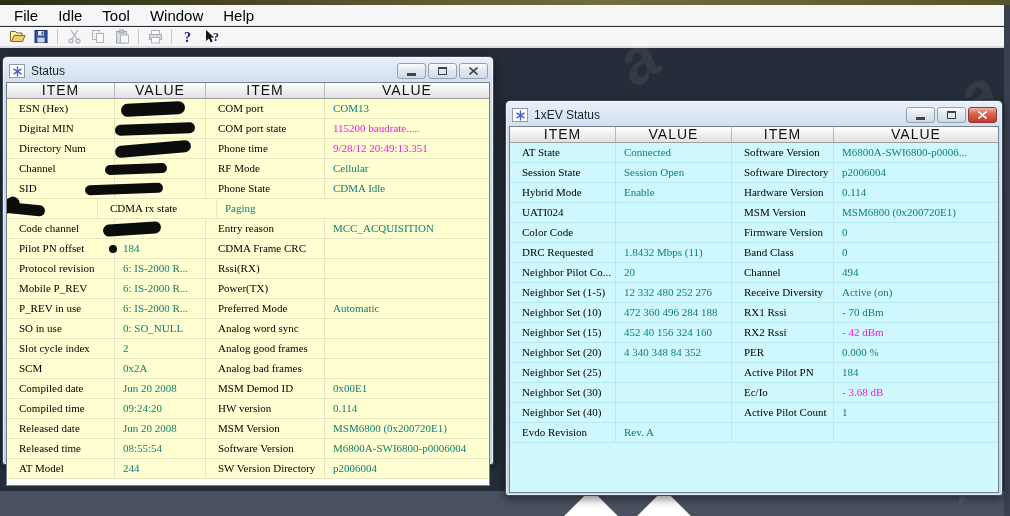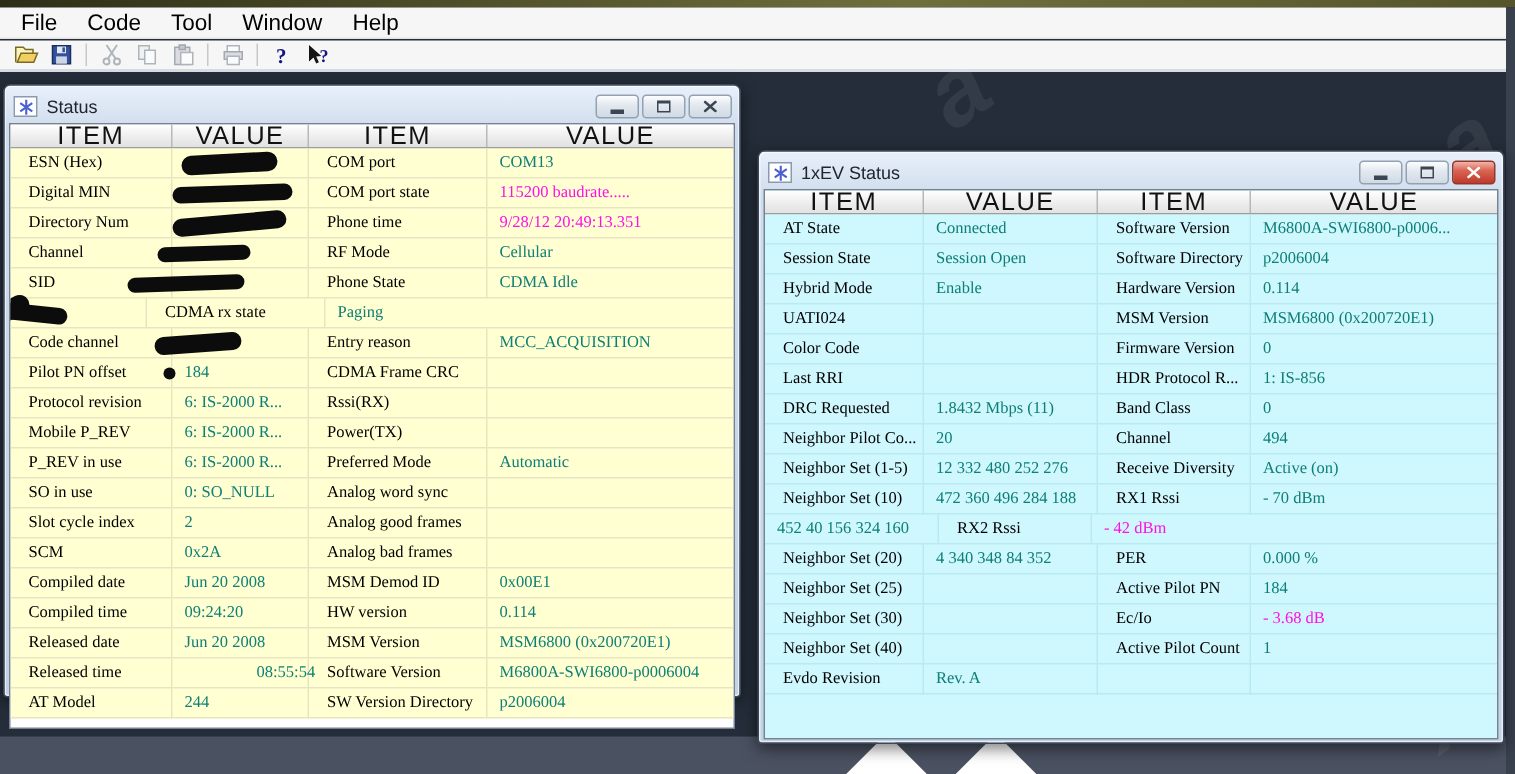--- a/index.html
+++ b/index.html
@@ -39,21 +39,21 @@
              background:linear-gradient(#fcfdfe,#e2e8ef 45%,#d0dae5);
              display:flex; align-items:center; justify-content:center; }
   .cap-btn.close-red { background:linear-gradient(#f3b4a9,#da6553 40%,#c1392b);
                        border-color:#8c3a30; }
   .glyph-min { width:9px; height:3px; background:#3c4document3; background:#3c4653; margin-top:6px; }
   .glyph-max { width:9px; height:8px; border:1px solid #3c4653; border-top:2px solid #3c4653; }
   
   .table-wrap { border:1px solid #76828f; background:#fff; overflow:hidden; }
   .ghead { display:flex; height:16px; background:linear-gradient(#ffffff,#e9e9e9 70%,#e2e2e2);
            border-bottom:1px solid #9d9d9d; }
-  .hcell { font-size:17px; color:#111; text-align:center; line-height:15px;
+  .hcell { font-size:14px; color:#111; text-align:center; line-height:15px;
            border-right:1px solid #b8b8b8; letter-spacing:1px; }
   .row { display:flex; height:20px;font-family:Liberation Serif, serif; }
   .cell { position:relative; font-size:11px; line-height:19px; white-space:nowrap;
           border-bottom:1px solid var(--line); border-right:1px solid var(--line);
           overflow:visible; }
   .cell.item { padding-left:12px; color:#000; }
   .cell.val { padding-left:8px; }
   .blob { position:absolute; top:50%; background:#0c0c0c; border-radius:8px; display:block; }
   .status-table { --line:#e7e5bf; }
   .status-table .row { background:#ffffd2; }
@@ -69,21 +69,21 @@
   .evdo-win .table-wrap { height:367px; }
 </style>
 </head>
 <body>
 
 <div class="screen">
   <div class="top-strip"></div>
 
   <div class="menubar">
     <span class="menu-item">File</span>
-    <span class="menu-item">Code</span>
+    <span class="menu-item">Idle</span>
     <span class="menu-item">Tool</span>
     <span class="menu-item">Window</span>
     <span class="menu-item">Help</span>
   </div>
 
   <div class="toolbar">
     <span class="tbtn">
       <svg width="17" height="15" viewBox="0 0 17 15">
         <path d="M1.5 12.5 V2.5 H6.5 L8 4 H13 V6.5" fill="#fdf3bd" stroke="#7c6a20"></path>
         <path d="M2.5 12.5 L5 6.5 H16 L13.5 12.5 Z" fill="#f2cf62" stroke="#7c6a20"></path>
@@ -279,21 +279,21 @@
           <div class="cell c3 val"><span style="color: rgb(13, 127, 118);">0.114</span></div>
         </div>
         <div class="row">
           <div class="cell c0 item"><span>Released date</span></div>
           <div class="cell c1 val"><span style="color: rgb(13, 127, 118);">Jun 20 2008</span></div>
           <div class="cell c2 item"><span>MSM Version</span></div>
           <div class="cell c3 val"><span style="color: rgb(13, 127, 118);">MSM6800 (0x200720E1)</span></div>
         </div>
         <div class="row">
           <div class="cell c0 item"><span>Released time</span></div>
-          <div class="cell c1 val"><span style="color: rgb(13, 127, 118); margin-left: 48px;">08:55:54</span></div>
+          <div class="cell c1 val"><span style="color: rgb(13, 127, 118);">08:55:54</span></div>
           <div class="cell c2 item"><span>Software Version</span></div>
           <div class="cell c3 val"><span style="color: rgb(13, 127, 118);">M6800A-SWI6800-p0006004</span></div>
         </div>
         <div class="row">
           <div class="cell c0 item"><span>AT Model</span></div>
           <div class="cell c1 val"><span style="color: rgb(13, 127, 118);">244</span></div>
           <div class="cell c2 item"><span>SW Version Directory</span></div>
           <div class="cell c3 val"><span style="color: rgb(13, 127, 118);">p2006004</span></div>
         </div>
       </div>
@@ -355,26 +355,20 @@
           <div class="cell c2 item"><span>MSM Version</span></div>
           <div class="cell c3 val"><span style="color: rgb(13, 127, 118);">MSM6800 (0x200720E1)</span></div>
         </div>
         <div class="row">
           <div class="cell c0 item"><span>Color Code</span></div>
           <div class="cell c1 val"><span></span></div>
           <div class="cell c2 item"><span>Firmware Version</span></div>
           <div class="cell c3 val"><span style="color: rgb(13, 127, 118);">0</span></div>
         </div>
         <div class="row">
-          <div class="cell c0 item"><span>Last RRI</span></div>
-          <div class="cell c1 val"><span></span></div>
-          <div class="cell c2 item"><span>HDR Protocol R...</span></div>
-          <div class="cell c3 val"><span style="color: rgb(13, 127, 118);">1: IS-856</span></div>
-        </div>
-        <div class="row">
           <div class="cell c0 item"><span>DRC Requested</span></div>
           <div class="cell c1 val"><span style="color: rgb(13, 127, 118);">1.8432 Mbps (11)</span></div>
           <div class="cell c2 item"><span>Band Class</span></div>
           <div class="cell c3 val"><span style="color: rgb(13, 127, 118);">0</span></div>
         </div>
         <div class="row">
           <div class="cell c0 item"><span>Neighbor Pilot Co...</span></div>
           <div class="cell c1 val"><span style="color: rgb(13, 127, 118);">20</span></div>
           <div class="cell c2 item"><span>Channel</span></div>
           <div class="cell c3 val"><span style="color: rgb(13, 127, 118);">494</span></div>
@@ -385,20 +379,21 @@
           <div class="cell c2 item"><span>Receive Diversity</span></div>
           <div class="cell c3 val"><span style="color: rgb(13, 127, 118);">Active (on)</span></div>
         </div>
         <div class="row">
           <div class="cell c0 item"><span>Neighbor Set (10)</span></div>
           <div class="cell c1 val"><span style="color: rgb(13, 127, 118);">472 360 496 284 188</span></div>
           <div class="cell c2 item"><span>RX1 Rssi</span></div>
           <div class="cell c3 val"><span style="color: rgb(13, 127, 118);">- 70 dBm</span></div>
         </div>
         <div class="row">
+          <div class="cell c0 item"><span>Neighbor Set (15)</span></div>
           <div class="cell c1 val"><span style="color: rgb(13, 127, 118);">452 40 156 324 160</span></div>
           <div class="cell c2 item"><span>RX2 Rssi</span></div>
           <div class="cell c3 val"><span style="color: rgb(255, 16, 230);">- 42 dBm</span></div>
         </div>
         <div class="row">
           <div class="cell c0 item"><span>Neighbor Set (20)</span></div>
           <div class="cell c1 val"><span style="color: rgb(13, 127, 118);">4 340 348 84 352</span></div>
           <div class="cell c2 item"><span>PER</span></div>
           <div class="cell c3 val"><span style="color: rgb(13, 127, 118);">0.000 %</span></div>
         </div>

